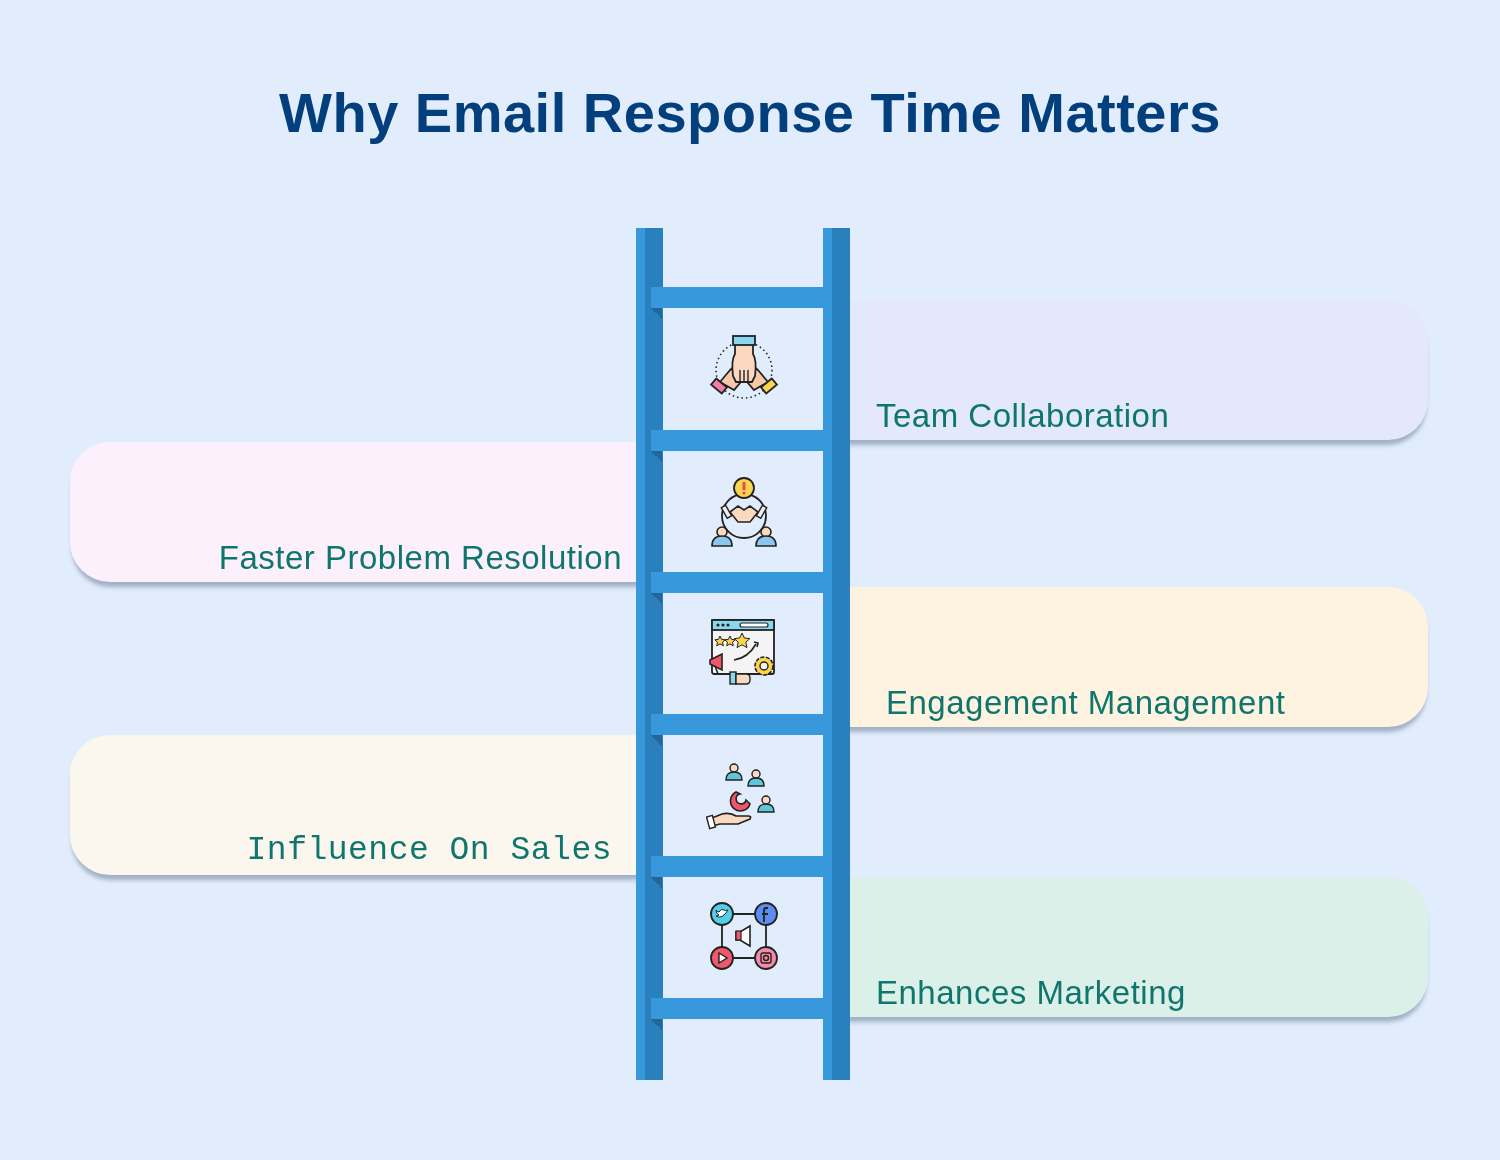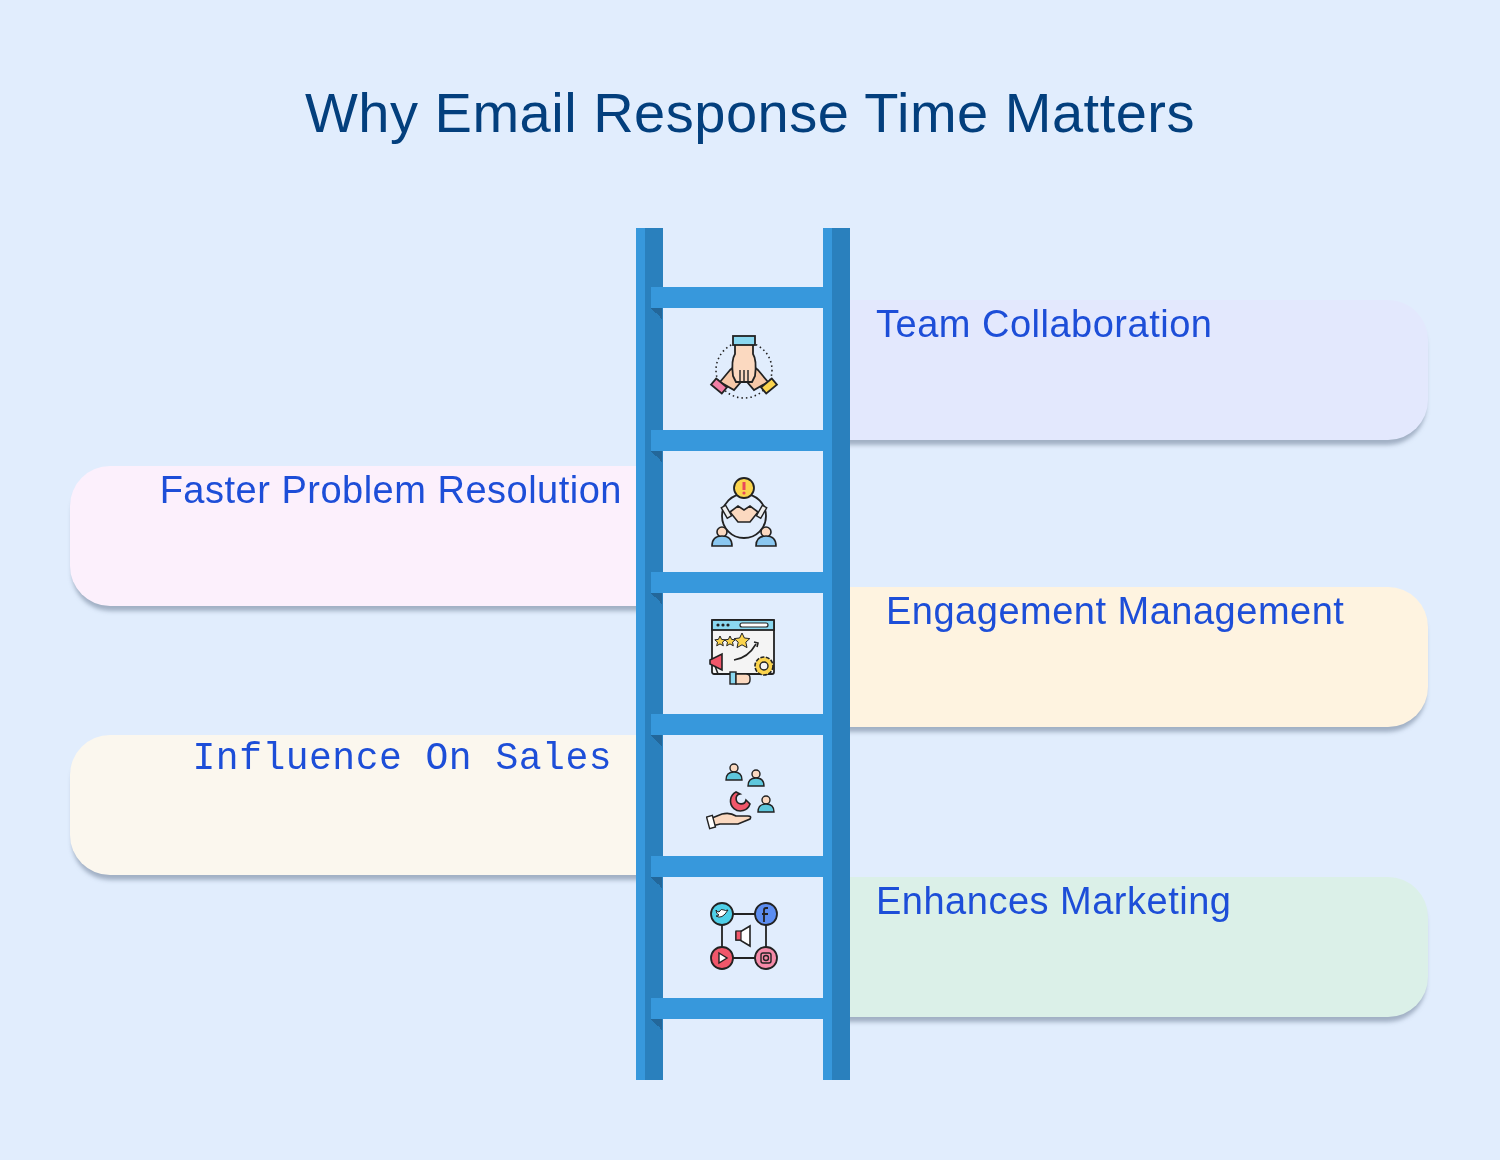--- a/index.html
+++ b/index.html
@@ -8,32 +8,32 @@
       background: #e1edfd;
       font-family: "Liberation Sans", "DejaVu Sans", sans-serif;
       position: relative;
       overflow: hidden;
     }
     .title {
       position: absolute;
       left: 0; top: 80px; width: 1500px;
       text-align: center;
       font-size: 56px;
-      font-weight: normal;
+      font-weight: bold;
       color: #033f7d;
       letter-spacing: 0.5px;
     }
     .card {
       position: absolute;
       height: 140px;
       box-shadow: 0 7px 4px -2px rgba(110,125,150,0.55);
       display: flex;
-      align-items: flex-start;
-      color: #1d4ed8;
-      font-size: 38px;
+      align-items: flex-end;
+      color: #0f766e;
+      font-size: 33px;
       line-height: 48px;
       letter-spacing: 0.5px;
     }
     .card.right {
       left: 838px; width: 590px;
       border-radius: 0 40px 40px 0;
       padding-left: 38px;
       padding-right: 20px;
     }
     .card.left {
@@ -79,21 +79,21 @@
   </style>
 </head>
 <body>
 
 <div class="title">Why Email Response Time Matters</div>
 
 <div class="card right" style="top:300px; background:#e3e8fd;">
   <span>Team Collaboration</span>
 </div>
 
-<div class="card left nopad" style="top:442px; background:#fcf0fc; padding-right:30px;margin-top:24px;">
+<div class="card left nopad" style="top:442px; background:#fcf0fc; padding-right:30px;">
   <span>Faster Problem Resolution</span>
 </div>
 
 <div class="card right" style="top:587px; background:#fef3e0; padding-left:48px;">
   <span>Engagement Management</span>
 </div>
 
 <div class="card left" style="top:735px; background:#fbf7ee;font-family:Liberation Mono, monospace;">
   <span style="display:block;">
     <span style="display:block;">Influence On Sales</span>

